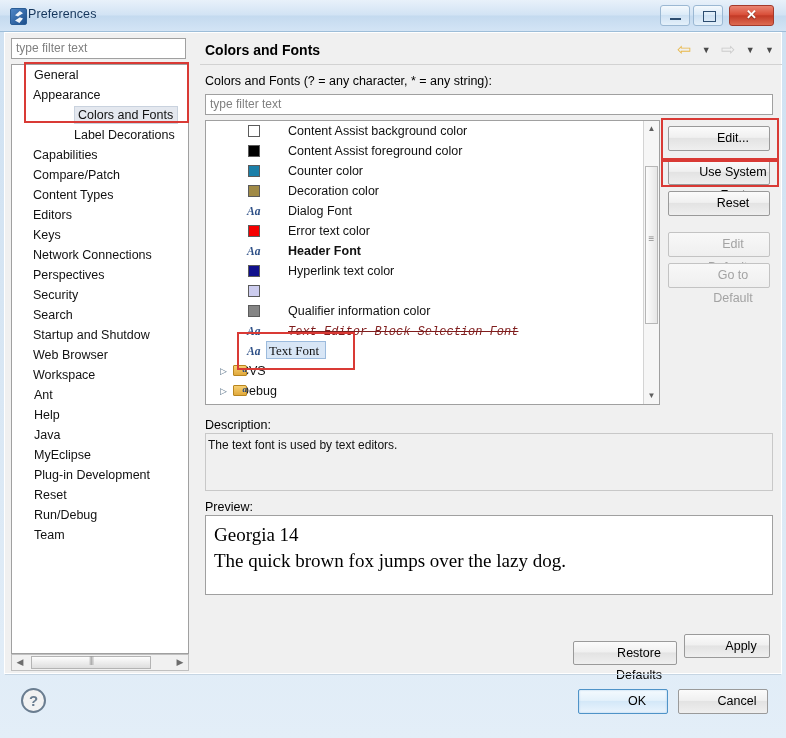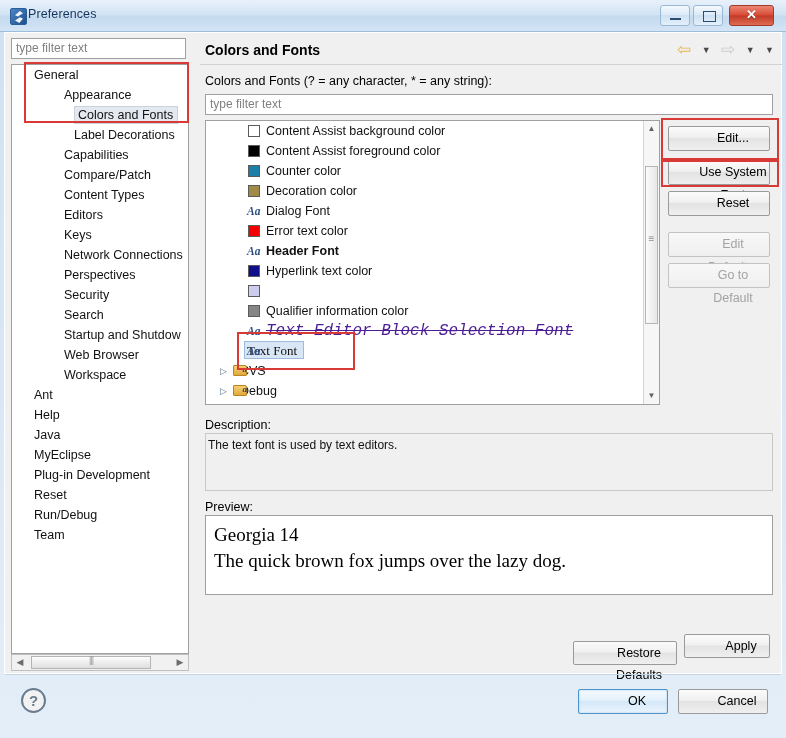--- a/index.html
+++ b/index.html
@@ -86,21 +86,21 @@
     position: absolute; left: 11px; top: 64px; width: 178px; height: 590px;
     background: #ffffff; border: 1px solid #a0a0a0;
     overflow: hidden;
   }
   .tree-item {
     height: 20px; line-height: 20px;
     font-size: 12.5px; color: #111111;
     white-space: nowrap; padding-left: 4px;
   }
   .lvl0 { padding-left: 22px; }
-  .lvl1 { padding-left: 52px; }
+  .lvl1 { padding-left: 21px; }
   .lvl2 { padding-left: 62px; }
   .tree-item .sel {
     background: #e4e8ef;
     padding: 1px 4px 1px 3px;
     border: 1px solid #c9d2de;
   }
   .hscroll {
     position: absolute; left: 11px; top: 654px; width: 178px; height: 17px;
     background: #f1f1f1; border: 1px solid #c0c0c0;
   }
@@ -154,36 +154,36 @@
 
   
   .list-box {
     position: absolute; left: 205px; top: 120px; width: 455px; height: 285px;
     background: #ffffff; border: 1px solid #a0a0a0;
     overflow: hidden;
   }
   .list-row {
     height: 20px; line-height: 20px; white-space: nowrap;
     font-size: 12.5px; color: #111111;
-    padding-left: 38px; position: relative;
+    padding-left: 60px; position: relative;
   }
   .list-row.group { padding-left: 12px; }
   .swatch {
     position: absolute; left: 42px; top: 4px; width: 12px; height: 12px;
     border: 1px solid #5b5b5b;
   }
   .aa {
     position: absolute; left: 41px; top: 0; width: 16px;
     font-family: "Liberation Serif", serif;
     font-style: italic; font-weight: 700; font-size: 11.5px; color: #2d4f86;
   }
   .rtext { margin-left: 22px; display: inline-block; }
   .rtext.strike {
     font-family: "Liberation Mono", monospace; font-style: italic;
-    text-decoration: line-through; color: #4c1d95; font-size: 16px; text-align: center;
+    text-decoration: line-through; color: #7f1d1d; font-size: 12px; text-align: center;
   }
   .rtext.bold { font-weight: 700; }
   .rtext.serif-sel {
     font-family: "Liberation Serif", serif; font-size: 13px;
   }
   .sel-chip {
     background: #d8e6f6; border: 1px solid #9cbbdd;
     padding: 0 6px 0 2px; margin-left: 0; display: inline-block;
     height: 18px; line-height: 17px;
   }

